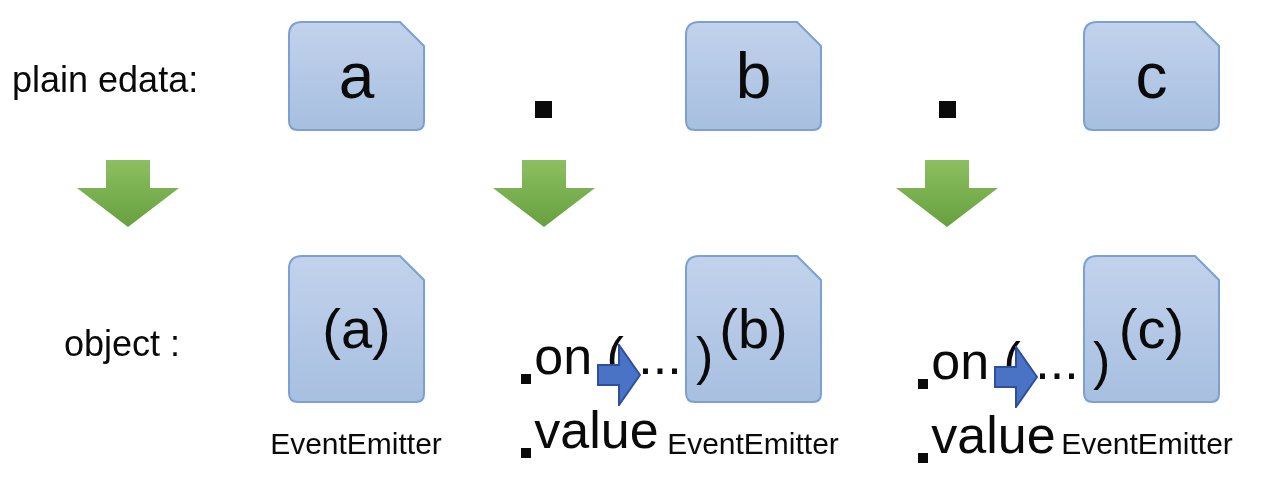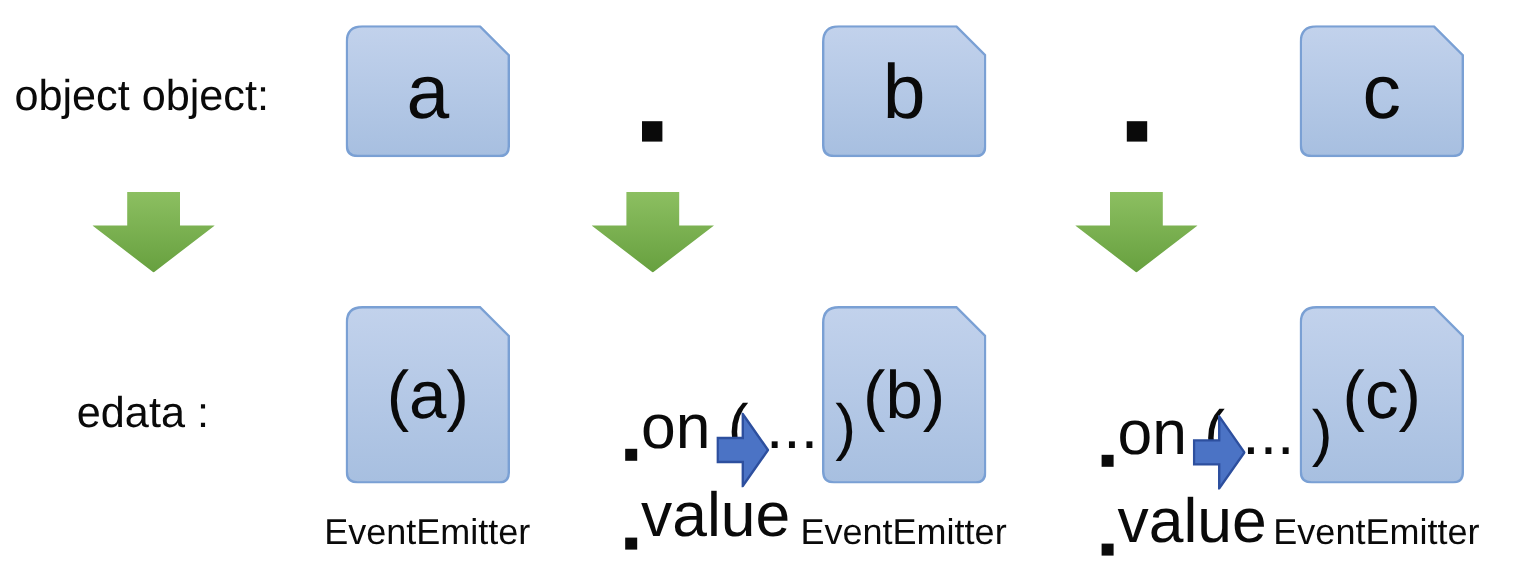--- a/index.html
+++ b/index.html
@@ -33,22 +33,22 @@
         <stop offset="0" stop-color="#c2d2ec"></stop>
           <stop offset="1" stop-color="#a7bfe0"></stop>
       </linearGradient>
       <linearGradient id="greenGrad" x1="0" y1="0" x2="0" y2="1">
         <stop offset="0" stop-color="#8cbf61"></stop>
           <stop offset="1" stop-color="#67a03f"></stop>
       </linearGradient>
     </defs>
   </svg>
 
-  <div class="row-label" style="left:12px;top:60px">object object:</div>
-  <div class="row-label" style="left:64px;top:324px">edata :</div>
+  <div class="row-label" style="left:12px;top:60px">plain edata:</div>
+  <div class="row-label" style="left:64px;top:324px">object :</div>
 
   <div class="node" style="left:288px;top:21px;width:137px;height:110px">
     <svg viewBox="0 0 137 110">
       <path d="M 14,1 L 112,1 L 136,25 L 136,101 Q 136,109 128,109 L 10,109 Q 1,109 1,100 L 1,14 Q 1,1 14,1 Z" fill="url(#nodeGrad)" stroke="#7aa0d4" stroke-width="2"></path>
     </svg>
     <span class="node-letter">a</span>
   </div>
 
   <div class="sep-dot" style="left:535px;top:101px"></div>
 

